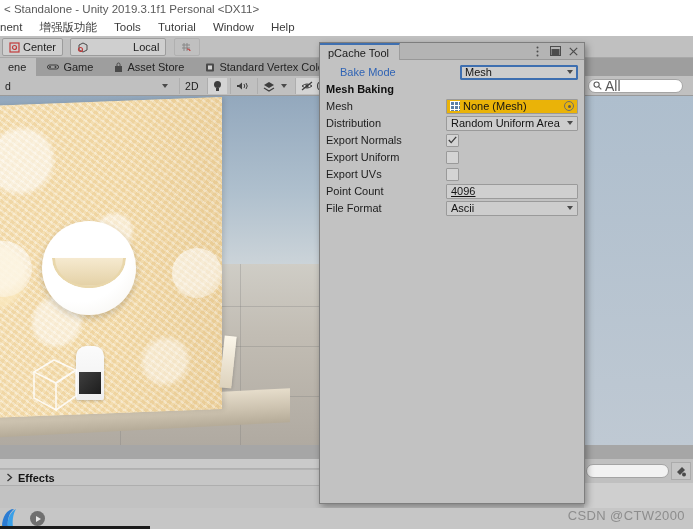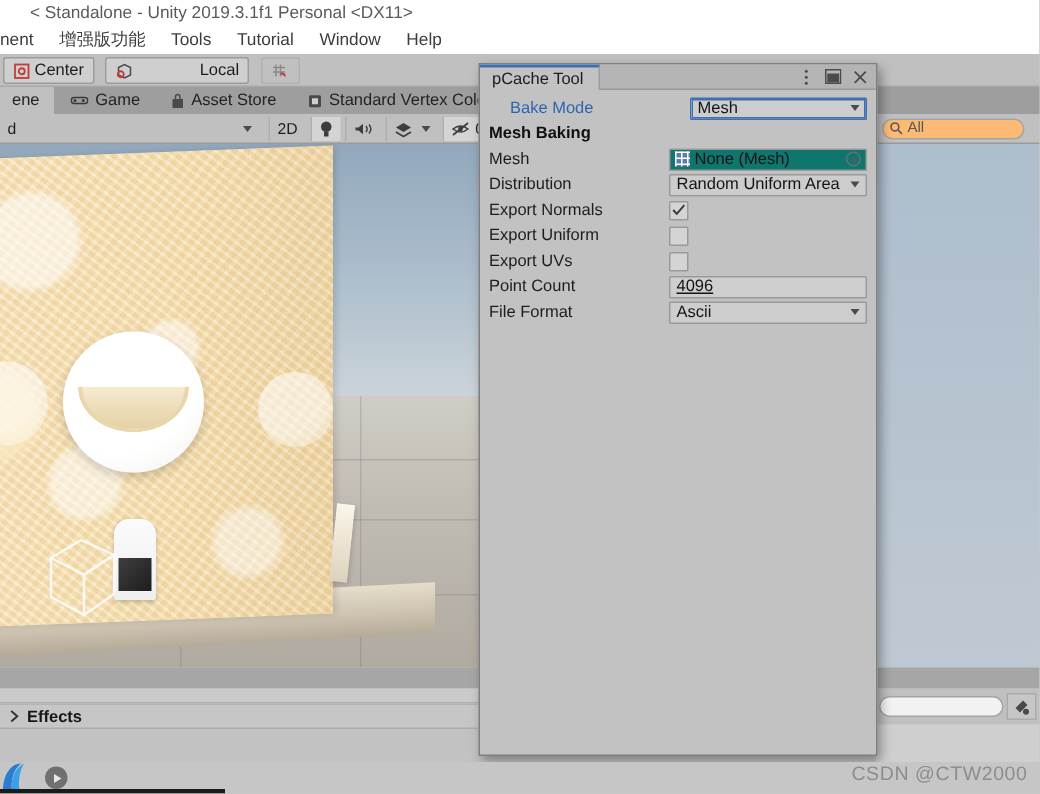--- a/index.html
+++ b/index.html
@@ -11,21 +11,21 @@
     font-size: 11px;
     color: #1c1c1c;
     -webkit-font-smoothing: antialiased;
   }
   #root { position: relative; width: 693px; height: 529px; }
 
   
   .win-title {
     position: absolute; left: 0; top: 0; width: 693px; height: 18px;
     background: #ffffff; color: #5a5a5a;
-    font-size: 11.5px; line-height: 18px; padding-left: 20px;
+    font-size: 11.5px; line-height: 18px; padding-left: 4px;
     white-space: nowrap; overflow: hidden;
   }
   .menubar {
     position: absolute; left: 0; top: 18px; width: 693px; height: 18px;
     background: #ffffff; white-space: nowrap; overflow: hidden;
   }
   .menubar .mi {
     display: inline-block; height: 18px; line-height: 18px;
     padding: 0 7px; font-size: 11.5px; color: #3c3c3c;
   }
@@ -158,22 +158,22 @@
   
   .right-top { position:absolute; left:584px; top:58px; width:109px; height:18px; background:#9e9e9e; }
   .search-row {
     position:absolute; left:584px; top:76px; width:109px; height:20px;
     background:#c0c0c0; border-bottom:1px solid #9a9a9a;
     display:flex; align-items:center; padding-left:4px;
   }
   .search-box {
     display:flex; align-items:center; gap:3px;
     width:95px; height:14px; border-radius:7px;
-    background:#fdba74; border:1px solid #a4a4a4;
-    padding-left:4px; font-size:10px; color:#575757;
+    background:#ffffff; border:1px solid #a4a4a4;
+    padding-left:4px; font-size:14px; color:#575757;
   }
   .right-body { position:absolute; left:584px; top:96px; width:109px; height:349px;
                 background: linear-gradient(#aebecd, #bfc9d3); }
   .right-strip { position:absolute; left:584px; top:445px; width:109px; height:14px; background:#a6a6a6; }
   .right-search2 {
     position:absolute; left:584px; top:459px; width:109px; height:24px;
     background:#c0c0c0; display:flex; align-items:center; padding:0 2px; gap:2px;
   }
   .rs-field { flex:1; height:14px; border-radius:7px; background:#f2f2f2; border:1px solid #a4a4a4; }
   .rs-btn { width:20px; height:18px; background:#c6c6c6; border:1px solid #ababab;
@@ -222,21 +222,21 @@
     padding-left: 4px; font-size: 11px; color: #141414;
   }
   .dropdown.focus { border-color: #3e6fb0; box-shadow: 0 0 0 1px #3e6fb0 inset; }
   .caret {
     position: absolute; right: 4px; top: 50%; margin-top: -2px;
     width: 0; height: 0;
     border-left: 3.5px solid transparent; border-right: 3.5px solid transparent;
     border-top: 4px solid #4a4a4a;
   }
   .objfield {
-    position: relative; height: 15px; background: #0f766e;
+    position: relative; height: 15px; background: #eab308;
     border: 1px solid #9a9a9a; border-radius: 1px;
     display: flex; align-items: center; gap: 3px;
     padding-left: 3px; font-size: 11px; color: #141414;
   }
   .mesh-ico {
     width: 10px; height: 10px;
     background:
       linear-gradient(#ffffff,#ffffff) 0 0/100% 1px no-repeat,
       linear-gradient(#ffffff,#ffffff) 0 4px/100% 1px no-repeat,
       linear-gradient(#ffffff,#ffffff) 0 8px/100% 1px no-repeat,

